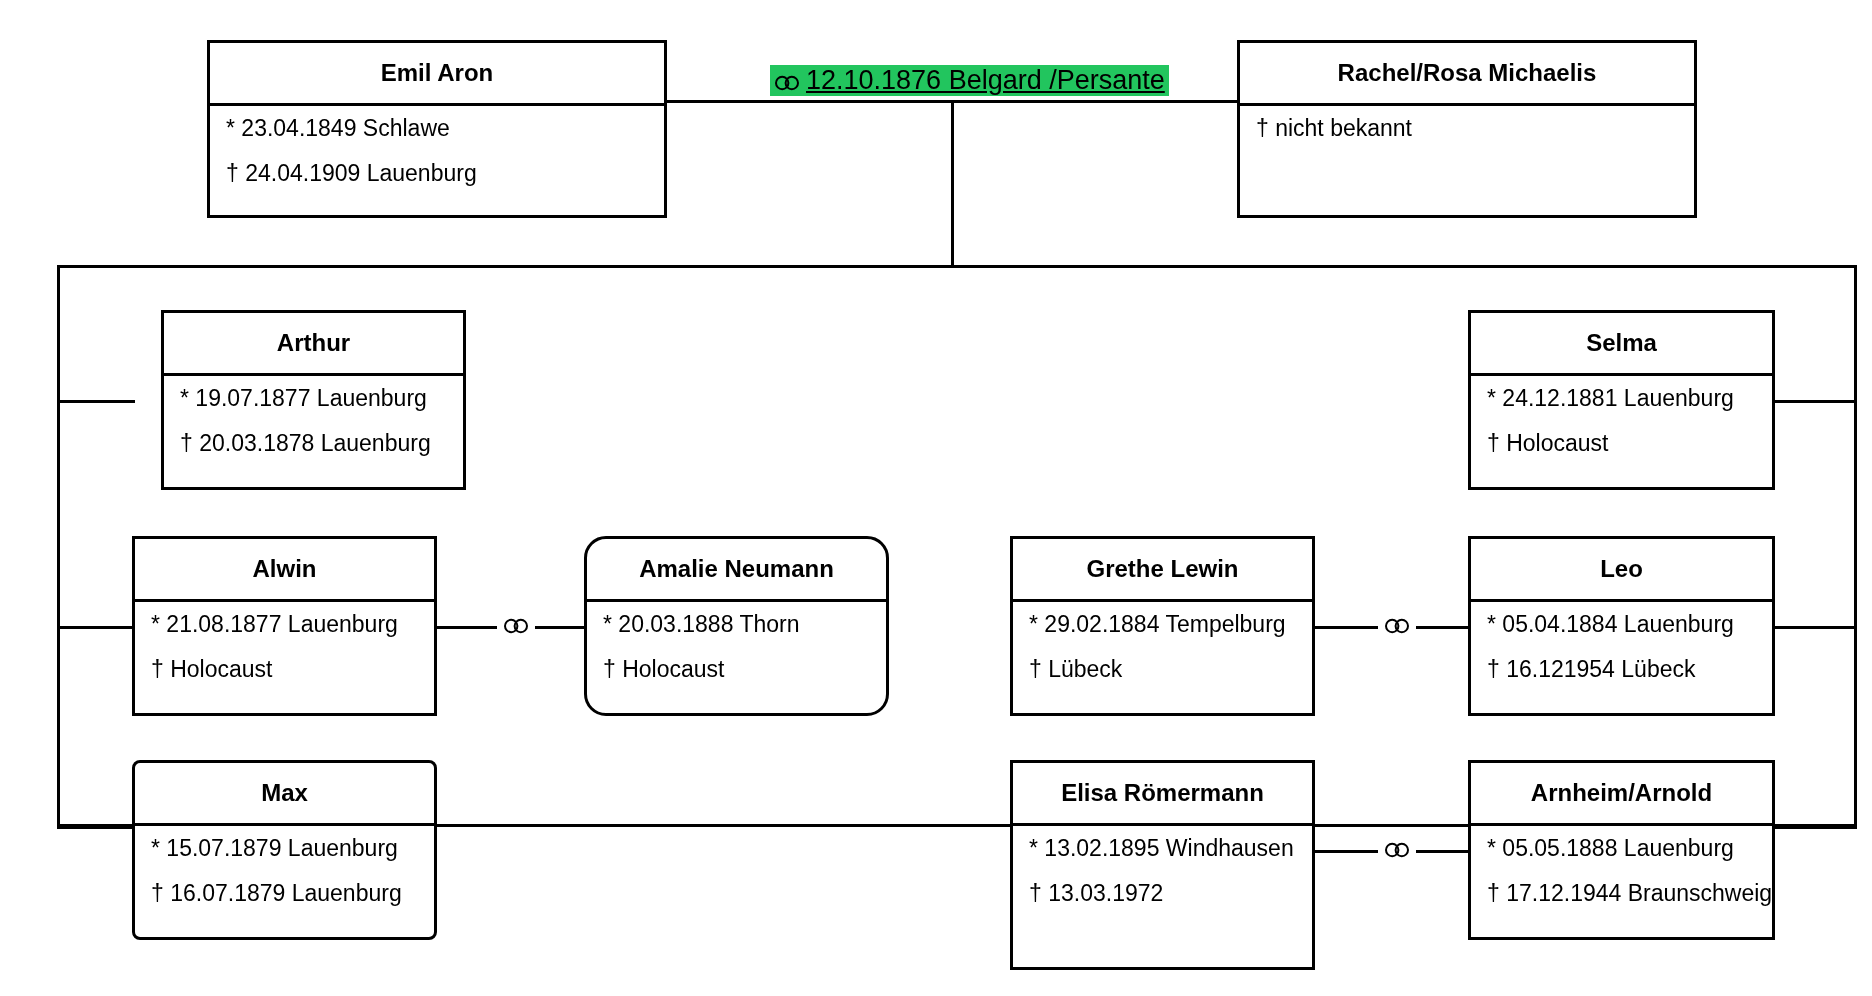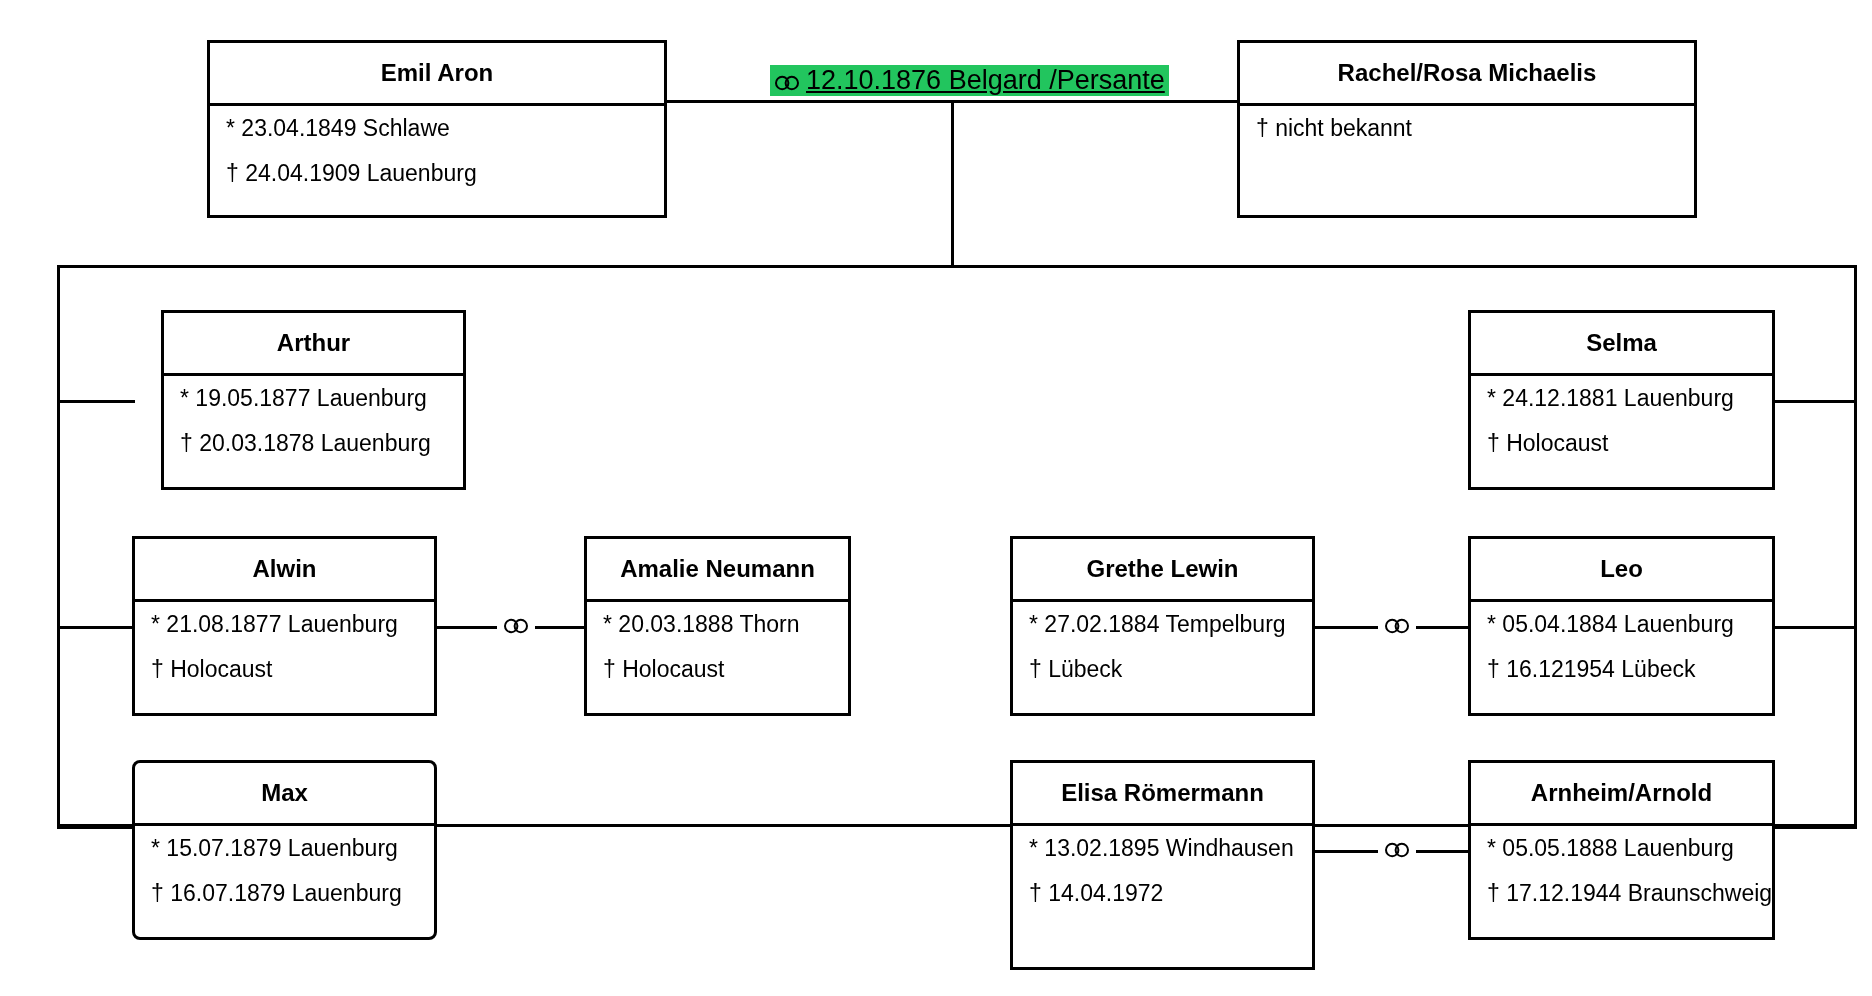--- a/index.html
+++ b/index.html
@@ -147,21 +147,21 @@
   <div class="vline" style="left:951px; top:100px; height:167px;"></div>
 
   <div class="bracket" style="left:57px; top:265px; width:1800px; height:562px;"></div>
 
   <div class="hline" style="left:57px; top:400px; width:78px;"></div>
 
   <div class="person" style="left:132px; top:310px; width:305px; height:180px;margin-left:29px;">
     <div class="name">Arthur</div>
     <div class="sep"></div>
     <div class="body">
-      <div class="line">* 19.05.1877 Lauenburg</div>
+      <div class="line">* 19.07.1877 Lauenburg</div>
       <div class="line">† 20.03.1878 Lauenburg</div>
     </div>
   </div>
 
   <div class="hline" style="left:57px; top:626px; width:78px;"></div>
 
   <div class="person" style="left:132px; top:536px; width:305px; height:180px;">
     <div class="name">Alwin</div>
     <div class="sep"></div>
     <div class="body">
@@ -171,21 +171,21 @@
   </div>
 
   <div class="hline" style="left:434px; top:626px; width:152px;"></div>
   <div class="marr-sym" style="left:497px; top:618px; background:#fff; padding:0 6px;">
     <svg width="26" height="16" viewBox="0 0 26 16" aria-hidden="true">
       <circle cx="8.2" cy="8" r="6.2" fill="none" stroke="#000" stroke-width="2"></circle>
       <circle cx="17.8" cy="8" r="6.2" fill="none" stroke="#000" stroke-width="2"></circle>
     </svg>
   </div>
 
-  <div class="person" style="left:584px; top:536px; width:267px; height:180px;">
+  <div class="person" style="left:584px; top:536px; width:305px; height:180px;border-radius:22px;">
     <div class="name">Amalie Neumann</div>
     <div class="sep"></div>
     <div class="body">
       <div class="line">* 20.03.1888 Thorn</div>
       <div class="line">† Holocaust</div>
     </div>
   </div>
 
   <div class="hline" style="left:57px; top:826px; width:78px;"></div>
 
@@ -208,21 +208,21 @@
       <div class="line">† Holocaust</div>
     </div>
   </div>
 
   <div class="hline" style="left:1772px; top:626px; width:85px;"></div>
 
   <div class="person" style="left:1010px; top:536px; width:305px; height:180px;">
     <div class="name">Grethe Lewin</div>
     <div class="sep"></div>
     <div class="body">
-      <div class="line">* 27.02.1884 Tempelburg</div>
+      <div class="line">* 29.02.1884 Tempelburg</div>
       <div class="line">† Lübeck</div>
     </div>
   </div>
 
   <div class="hline" style="left:1312px; top:626px; width:159px;"></div>
   <div class="marr-sym" style="left:1378px; top:618px; background:#fff; padding:0 6px;">
     <svg width="26" height="16" viewBox="0 0 26 16" aria-hidden="true">
       <circle cx="8.2" cy="8" r="6.2" fill="none" stroke="#000" stroke-width="2"></circle>
       <circle cx="17.8" cy="8" r="6.2" fill="none" stroke="#000" stroke-width="2"></circle>
     </svg>
@@ -237,21 +237,21 @@
     </div>
   </div>
 
   <div class="hline" style="left:1772px; top:826px; width:85px;"></div>
 
   <div class="person" style="left:1010px; top:760px; width:305px; height:210px;">
     <div class="name">Elisa Römermann</div>
     <div class="sep"></div>
     <div class="body">
       <div class="line">* 13.02.1895 Windhausen</div>
-      <div class="line">† 14.04.1972</div>
+      <div class="line">† 13.03.1972</div>
     </div>
   </div>
 
   <div class="hline" style="left:1312px; top:850px; width:159px;"></div>
   <div class="marr-sym" style="left:1378px; top:842px; background:#fff; padding:0 6px;">
     <svg width="26" height="16" viewBox="0 0 26 16" aria-hidden="true">
       <circle cx="8.2" cy="8" r="6.2" fill="none" stroke="#000" stroke-width="2"></circle>
       <circle cx="17.8" cy="8" r="6.2" fill="none" stroke="#000" stroke-width="2"></circle>
     </svg>
   </div>

